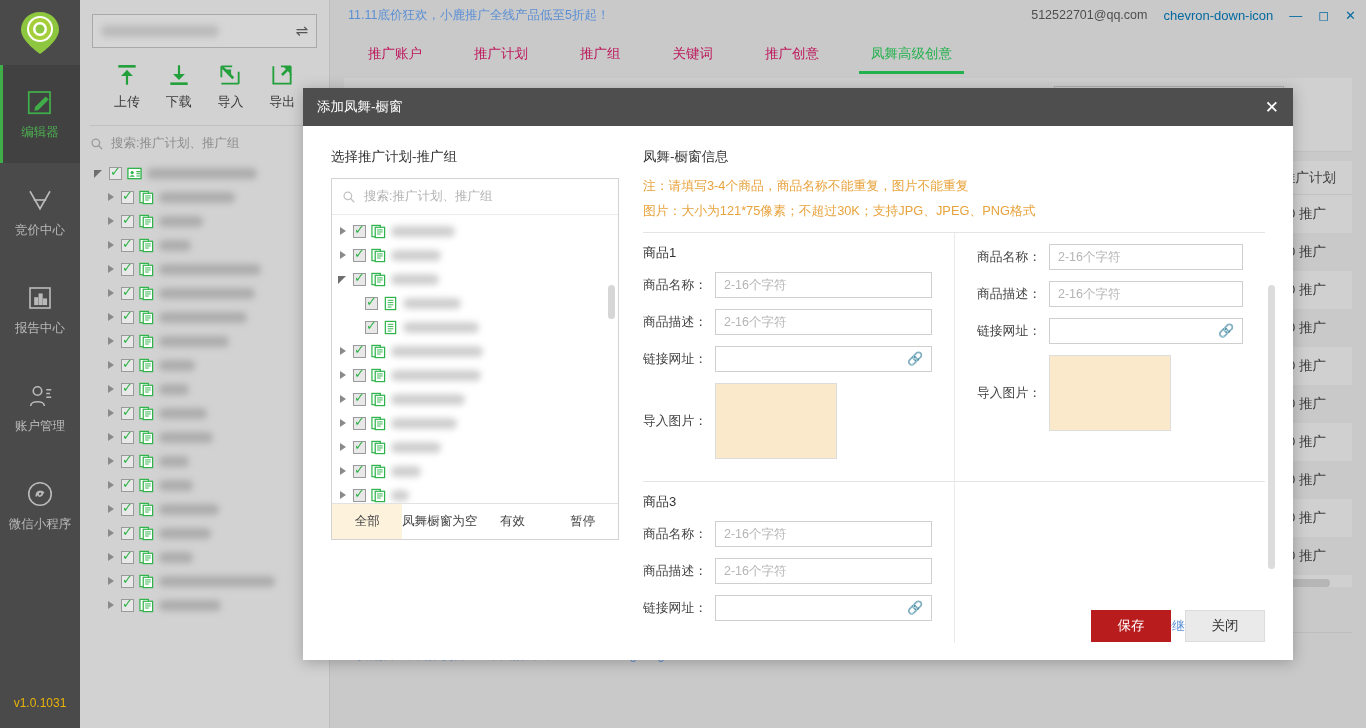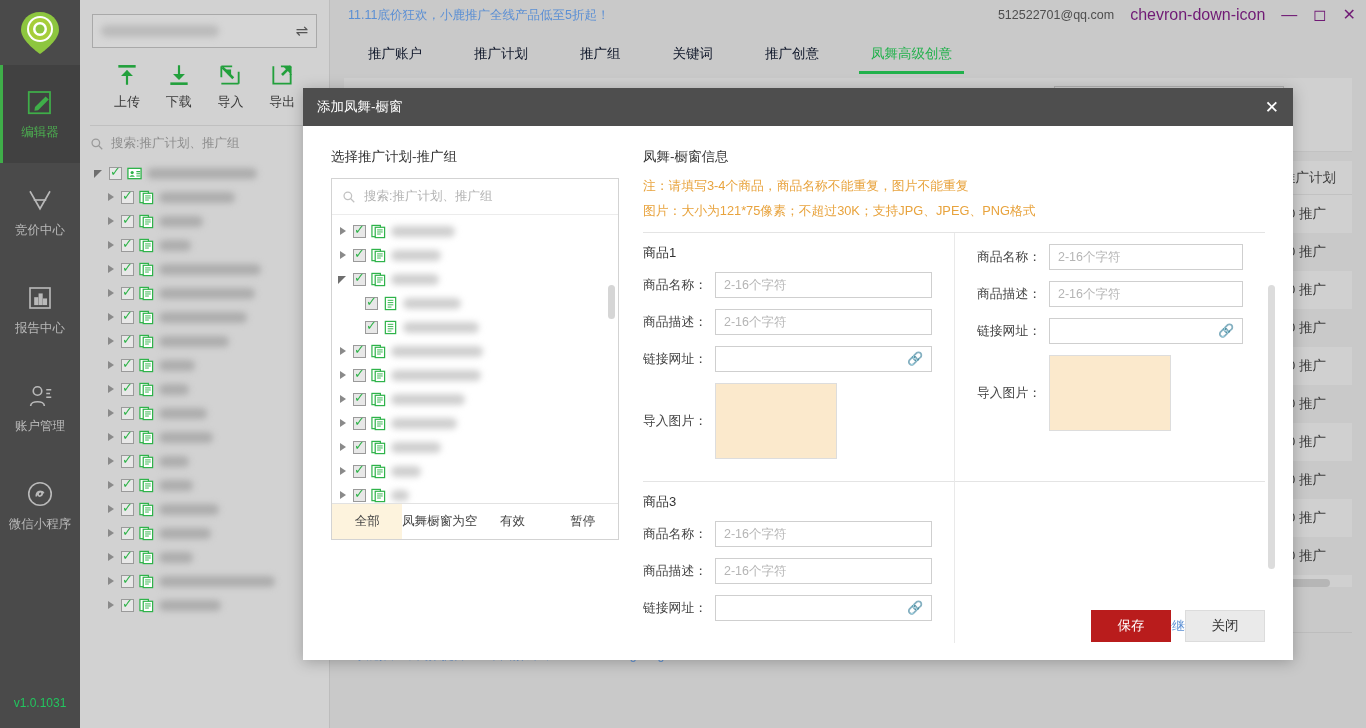--- a/index.html
+++ b/index.html
@@ -26,21 +26,21 @@
     cursor: pointer;
   }
   .rail-item.active { background: #414141; color: #4caf50; }
   .rail-item.active::before {
     content: ""; position: absolute; left: 0; top: 0; bottom: 0;
     width: 3px; background: #3fae49;
   }
   .rail-icon { width: 30px; height: 30px; display:block; }
   .rail-version {
     position: absolute; left: 0; right: 0; bottom: 18px;
-    text-align: center; color: #22c55e; font-size: 12px;
+    text-align: center; color: #eab308; font-size: 12px;
   }
 
   
   .leftpanel {
     position: absolute; left: 80px; top: 0; width: 250px; height: 728px;
     background: #d2d2d2; border-right: 1px solid #bdbdbd;
   }
   .acct-select {
     margin: 14px 12px 0 12px; height: 34px; background: #d6d6d6;
     border: 1px solid #a9a9a9; display: flex; align-items: center;
@@ -89,26 +89,26 @@
     font-size: 13px; color: #2fb34a; line-height: 16px;
   }
   .docicon { width: 15px; height: 15px; flex: none; }
   .nodelabel { height: 11px; }
 
   
   .main { position: absolute; left: 330px; top: 0; right: 0; height: 728px; background: #c9c9c9; }
   .titlebar { height: 30px; display: flex; align-items: center; padding: 0 10px; }
   .promo { color: #5b8fd4; font-size: 12.5px; margin-left: 8px; }
   .titlebar-right { margin-left: auto; display: flex; align-items: center; gap: 16px; color: #4e4e4e; font-size: 12.5px; }
-  .wbtn { cursor: pointer; font-size: 16px; line-height: 1; color: #701a75; }
+  .wbtn { cursor: pointer; font-size: 13px; line-height: 1; color: #0369a1; }
 
   .tabs { height: 48px; display: flex; align-items: center; gap: 0; padding-left: 12px; }
   .tab {
     padding: 0 26px; height: 48px; display: flex; align-items: center;
-    font-size: 13.5px; color: #0f172a; cursor: pointer; position: relative;
+    font-size: 13.5px; color: #be185d; cursor: pointer; position: relative;
   }
   .tab.active { color: #22b14c; }
   .tab.active::after {
     content:""; position:absolute; left: 14px; right: 14px; bottom: 4px; height: 3px;
     background: #22b14c;
   }
 
   .bg-panel { margin: 0 14px; background: #d0d0d0; }
   .bg-box1 { height: 74px; position: relative; border-bottom: 1px solid #c2c2c2; }
   .bg-input {

